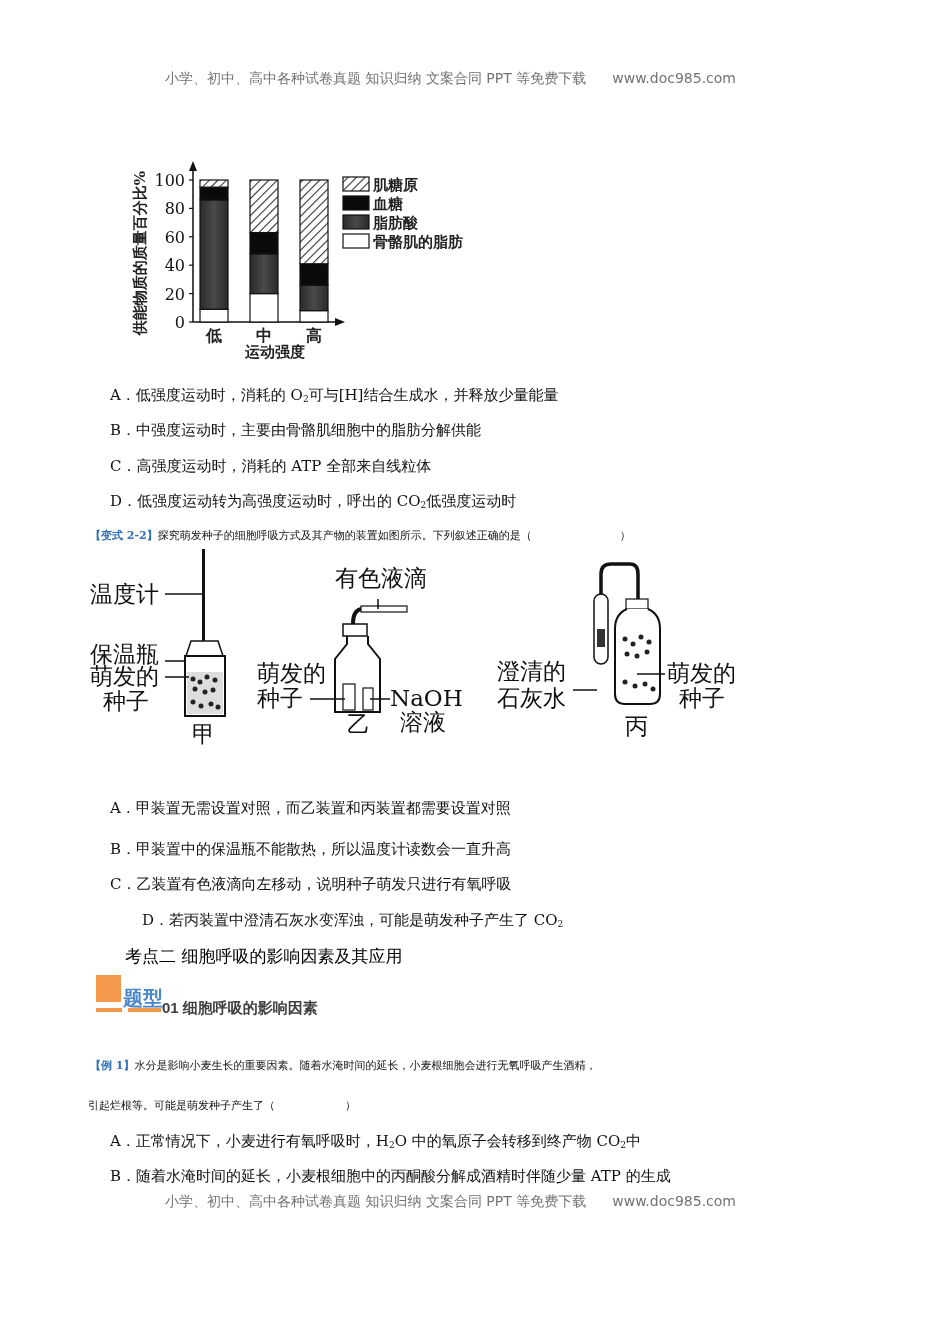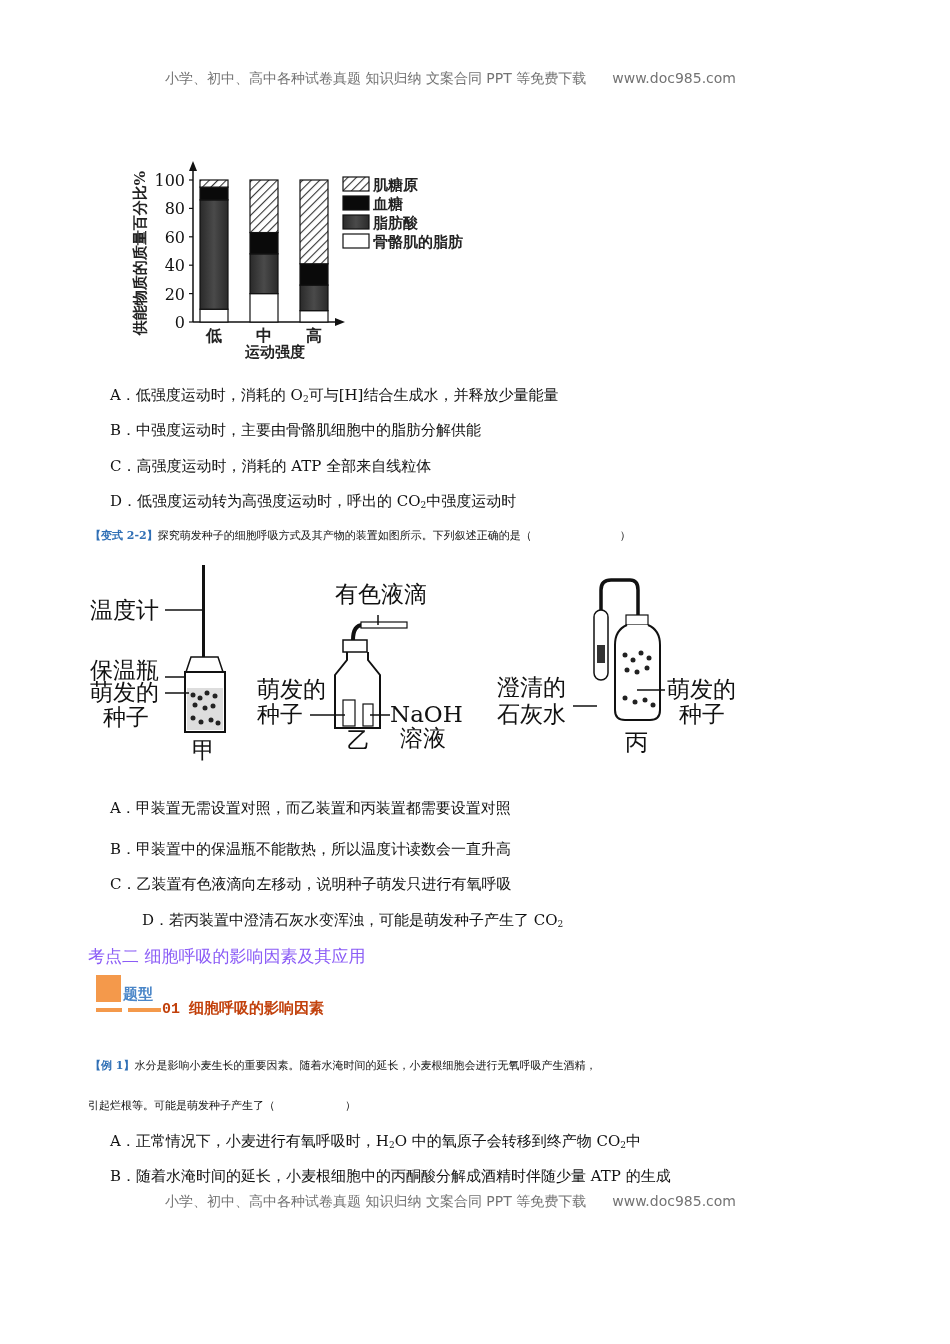--- a/index.html
+++ b/index.html
@@ -4,25 +4,25 @@
 <style>
   html, body { margin:0; padding:0; background:#ffffff; }
   body { width:950px; height:1344px; position:relative; overflow:hidden;
          font-family:"DejaVu Serif","Liberation Serif",serif; color:#111; }
   .abs { position:absolute; }
   .hdr { font-family:"DejaVu Sans","Liberation Sans",sans-serif; font-size:14px; color:#737373; white-space:nowrap; }
   .hdr .url { margin-left:26px; }
   .opt { font-size:15px; white-space:nowrap; color:#111; }
   .q { font-size:11px; white-space:nowrap; color:#111; }
   .tag { color:#2f6fb5; font-weight:bold; }
-  .sec { font-family:"DejaVu Sans","Liberation Sans",sans-serif; font-size:17px; color:#8b5cf6; white-space:nowrap; }
+  .sec { font-family:"DejaVu Sans","Liberation Sans",sans-serif; font-size:17px; color:#000000; white-space:nowrap;margin-left:37px; }
   sub { font-size:9px; vertical-align:-2px; }
   .badge-box { background:#f4994b; }
-  .badge-title { font-family:"DejaVu Sans","Liberation Sans",sans-serif; font-weight:bold; color:#4a86c8; font-size:15px; }
-  .badge-sub { font-family:Liberation Mono, monospace; font-weight:bold; color:#c2410c; font-size:15px; white-space:nowrap; }
+  .badge-title { font-family:"DejaVu Sans","Liberation Sans",sans-serif; font-weight:bold; color:#4a86c8; font-size:20px; }
+  .badge-sub { font-family:Liberation Sans, sans-serif; font-weight:bold; color:#404040; font-size:15px; white-space:nowrap; }
   svg text { font-family:"DejaVu Serif","Liberation Serif",serif; }
   .cn { font-family:"DejaVu Sans","Liberation Sans",sans-serif; }
 </style>
 </head>
 <body>
 
 <div class="abs hdr" style="left:165px; top:70px;">
   <span>小学、初中、高中各种试卷真题  知识归纳  文案合同  PPT 等免费下载</span><span class="url">www.doc985.com</span>
 </div>
 
@@ -96,28 +96,28 @@
         <rect x="218" y="89" width="26" height="14" fill="#ffffff" stroke="#111" stroke-width="1.2"></rect>
         <text x="248" y="102" font-size="15" font-weight="bold" fill="#222">骨骼肌的脂肪</text>
       </g>
   </svg>
 </div>
 
 <div id="q1opts">
     <div class="abs opt" style="left: 110px; top: 386px; text-align: center;"><span>A．</span><span>低强度运动时，消耗的 O</span><sub>2</sub><span>可与[H]结合生成水，并释放少量能量</span></div>
     <div class="abs opt" style="left: 110px; top: 421px;"><span>B．</span><span>中强度运动时，主要由骨骼肌细胞中的脂肪分解供能</span></div>
     <div class="abs opt" style="left: 110px; top: 457px;"><span>C．</span><span>高强度运动时，消耗的 ATP 全部来自线粒体</span></div>
-    <div class="abs opt" style="left: 110px; top: 492px;"><span>D．</span><span>低强度运动转为高强度运动时，呼出的 CO</span><sub>2</sub><span>中强度运动时</span></div>
+    <div class="abs opt" style="left: 110px; top: 492px;"><span>D．</span><span>低强度运动转为高强度运动时，呼出的 CO</span><sub>2</sub><span>低强度运动时</span></div>
   </div>
 
 <div class="abs q" style="left:90px; top:528px;">
   <span class="tag">【变式 2-2】</span><span>探究萌发种子的细胞呼吸方式及其产物的装置如图所示。下列叙述正确的是（</span><span style="display:inline-block;width:88px;"></span><span>）</span>
 </div>
 
-<div class="abs" style="left:85px; top:560px; width:680px; height:205px;">
+<div class="abs" style="left:85px; top:544px; width:680px; height:205px;">
   <svg width="680" height="205" viewBox="0 0 680 205">
     <g class="cn" font-size="23" fill="#111">
 
       <g>
         <rect x="117" y="5" width="3" height="95" fill="#111"></rect>
         <line x1="80" y1="50" x2="118" y2="50" stroke="#111" stroke-width="1.5"></line>
         <polygon points="106,97 133,97 138,112 101,112" fill="#fff" stroke="#111" stroke-width="1.5"></polygon>
         <rect x="100" y="112" width="40" height="60" fill="#fff" stroke="#111" stroke-width="2"></rect>
         <rect x="102" y="128" width="36" height="42" fill="#ddd"></rect>
         <g fill="#222">

